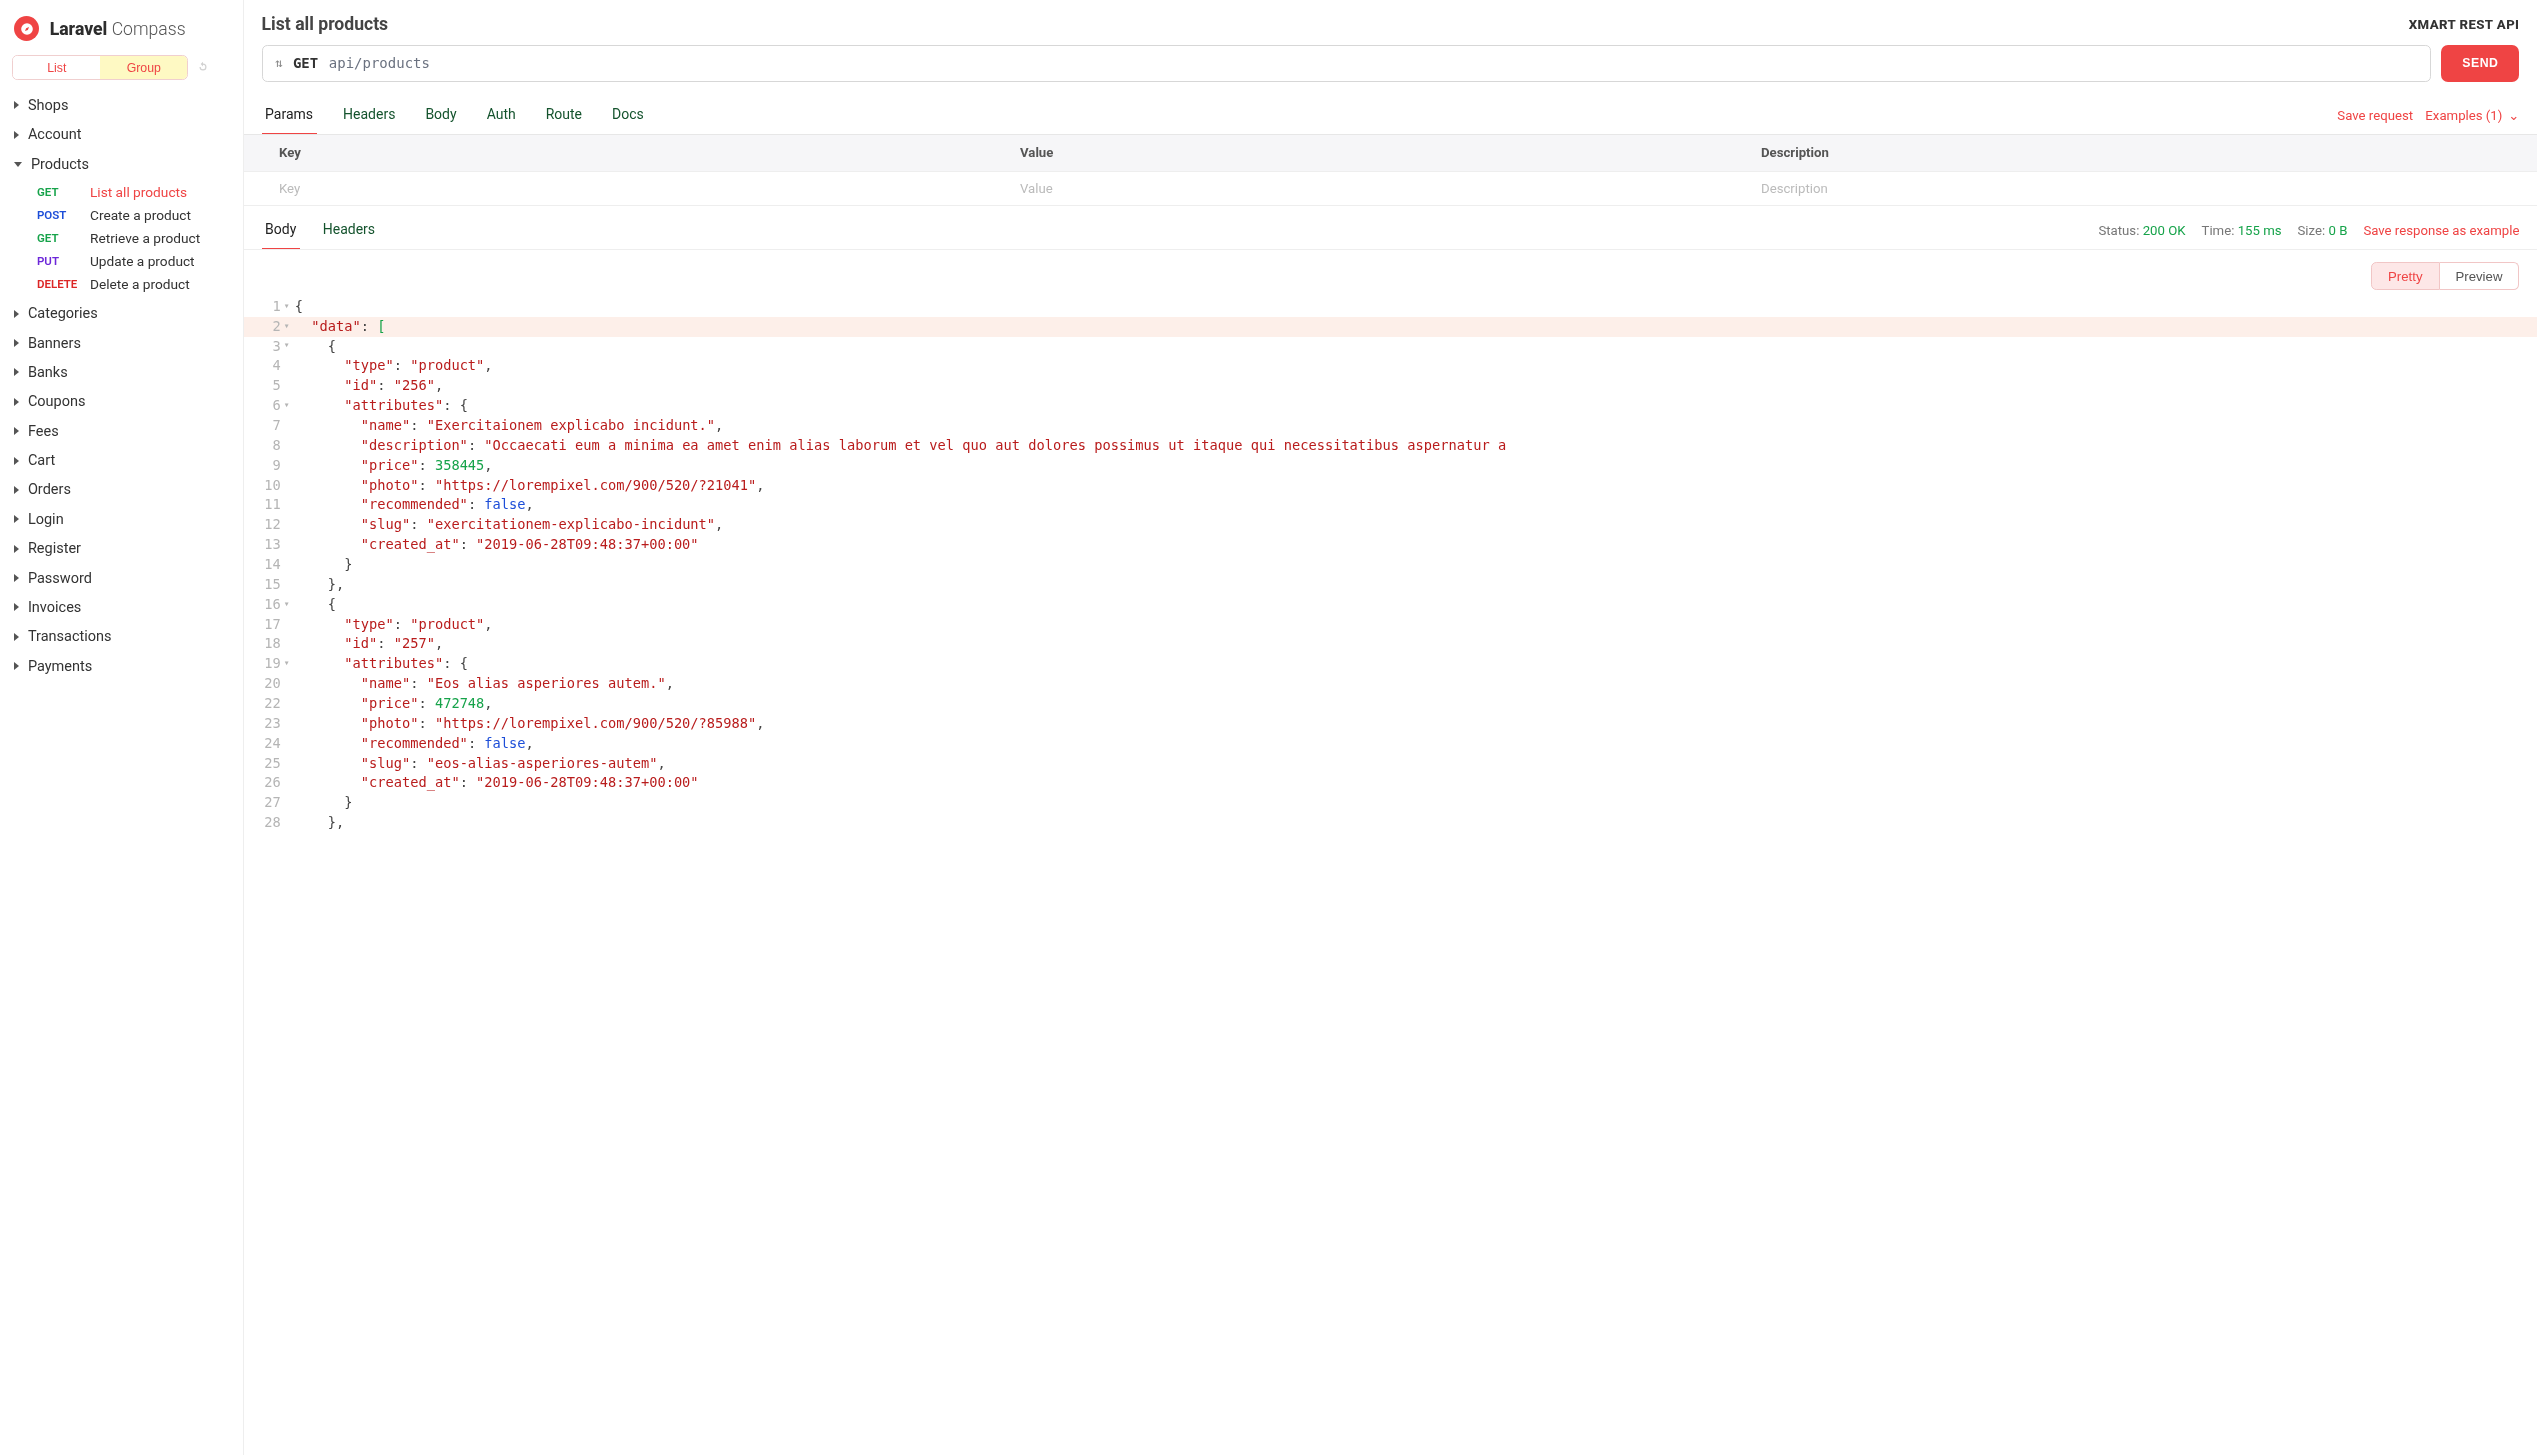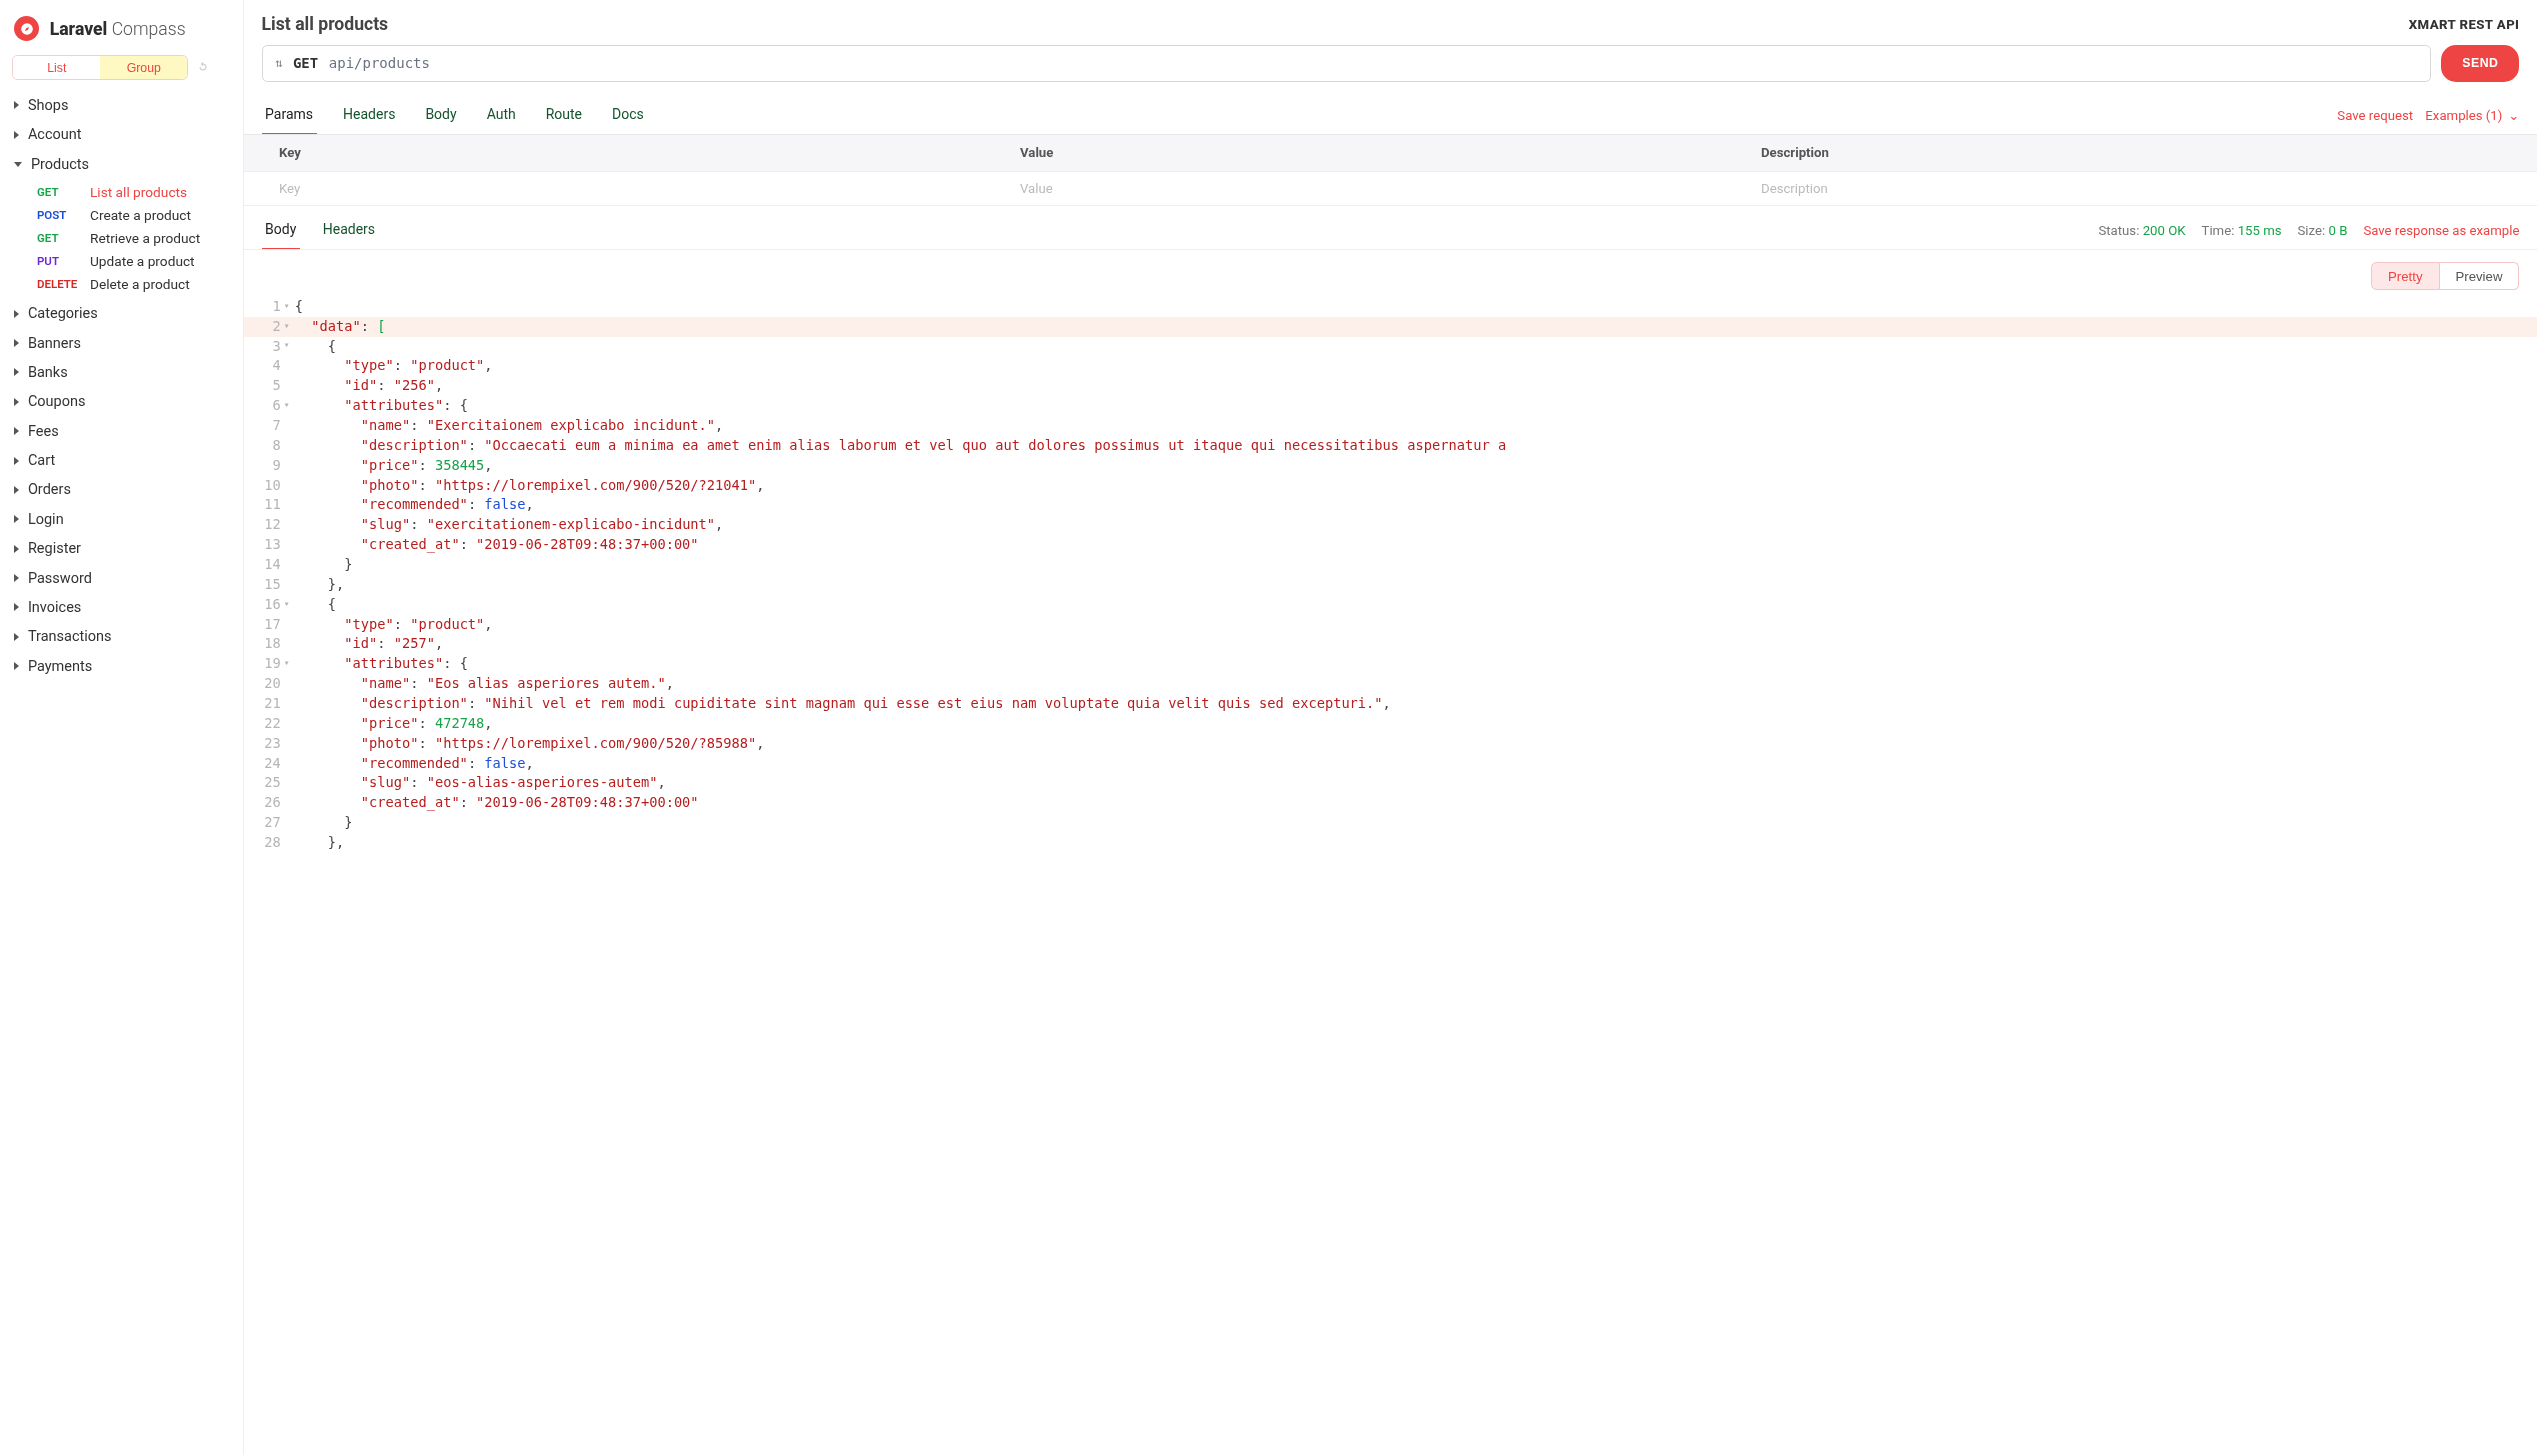--- a/index.html
+++ b/index.html
@@ -93,21 +93,21 @@
   .url-box {
     flex: 1; display: flex; align-items: center; gap: 10.6px;
     border: 0.9px solid #d7d7d7; border-radius: 5.3px; height: 37px; padding: 0 12.3px;
     font-family: ui-monospace, SFMono-Regular, Menlo, Consolas, monospace;
     color: #5b5b5b;
   }
   .url-method { font-weight: 700; color: #333; display:flex; align-items:center; gap:7px; }
   .method-caret { color:#888; font-size:12.3px; }
   .url-text { color: #6b7280; }
   .send-btn {
-    background: #ef4444; color: #fff; border: none; border-radius: 15px;
+    background: #ef4444; color: #fff; border: none; border-radius: 7px;
     font-weight: 800; letter-spacing: 0.5px; font-size: 12.3px;
     padding: 0 21px; height: 37px; cursor: pointer;
   }
 
   .tabs {
     display:flex; justify-content: space-between; align-items:center;
     padding: 0 17.6px; border-bottom: 0.9px solid #e7e7e7; margin-top: 12.3px;
   }
   .tabs-left { display:flex; gap: 23px; }
   .tab {
@@ -426,24 +426,20 @@
       </div>
       <div class="line">
         <div class="gutter">19<span class="fold">▾</span></div>
         <div class="code-content"><span>      </span><span class="tok-key">"attributes"</span><span class="tok-colon">: </span><span class="tok-brace">{</span></div>
       </div>
       <div class="line">
         <div class="gutter">20</div>
         <div class="code-content"><span>        </span><span class="tok-key">"name"</span><span class="tok-colon">: </span><span class="tok-str">"Eos alias asperiores autem."</span><span class="tok-punc">,</span></div>
       </div>
       <div class="line">
-        <div class="gutter">21</div>
-        <div class="code-content"><span>        </span><span class="tok-key">"description"</span><span class="tok-colon">: </span><span class="tok-str">"Nihil vel et rem modi cupiditate sint magnam qui esse est eius nam voluptate quia velit quis sed excepturi."</span><span class="tok-punc">,</span></div>
-      </div>
-      <div class="line">
         <div class="gutter">22</div>
         <div class="code-content"><span>        </span><span class="tok-key">"price"</span><span class="tok-colon">: </span><span class="tok-num">472748</span><span class="tok-punc">,</span></div>
       </div>
       <div class="line">
         <div class="gutter">23</div>
         <div class="code-content"><span>        </span><span class="tok-key">"photo"</span><span class="tok-colon">: </span><span class="tok-str">"https://lorempixel.com/900/520/?85988"</span><span class="tok-punc">,</span></div>
       </div>
       <div class="line">
         <div class="gutter">24</div>
         <div class="code-content"><span>        </span><span class="tok-key">"recommended"</span><span class="tok-colon">: </span><span class="tok-kw">false</span><span class="tok-punc">,</span></div>

